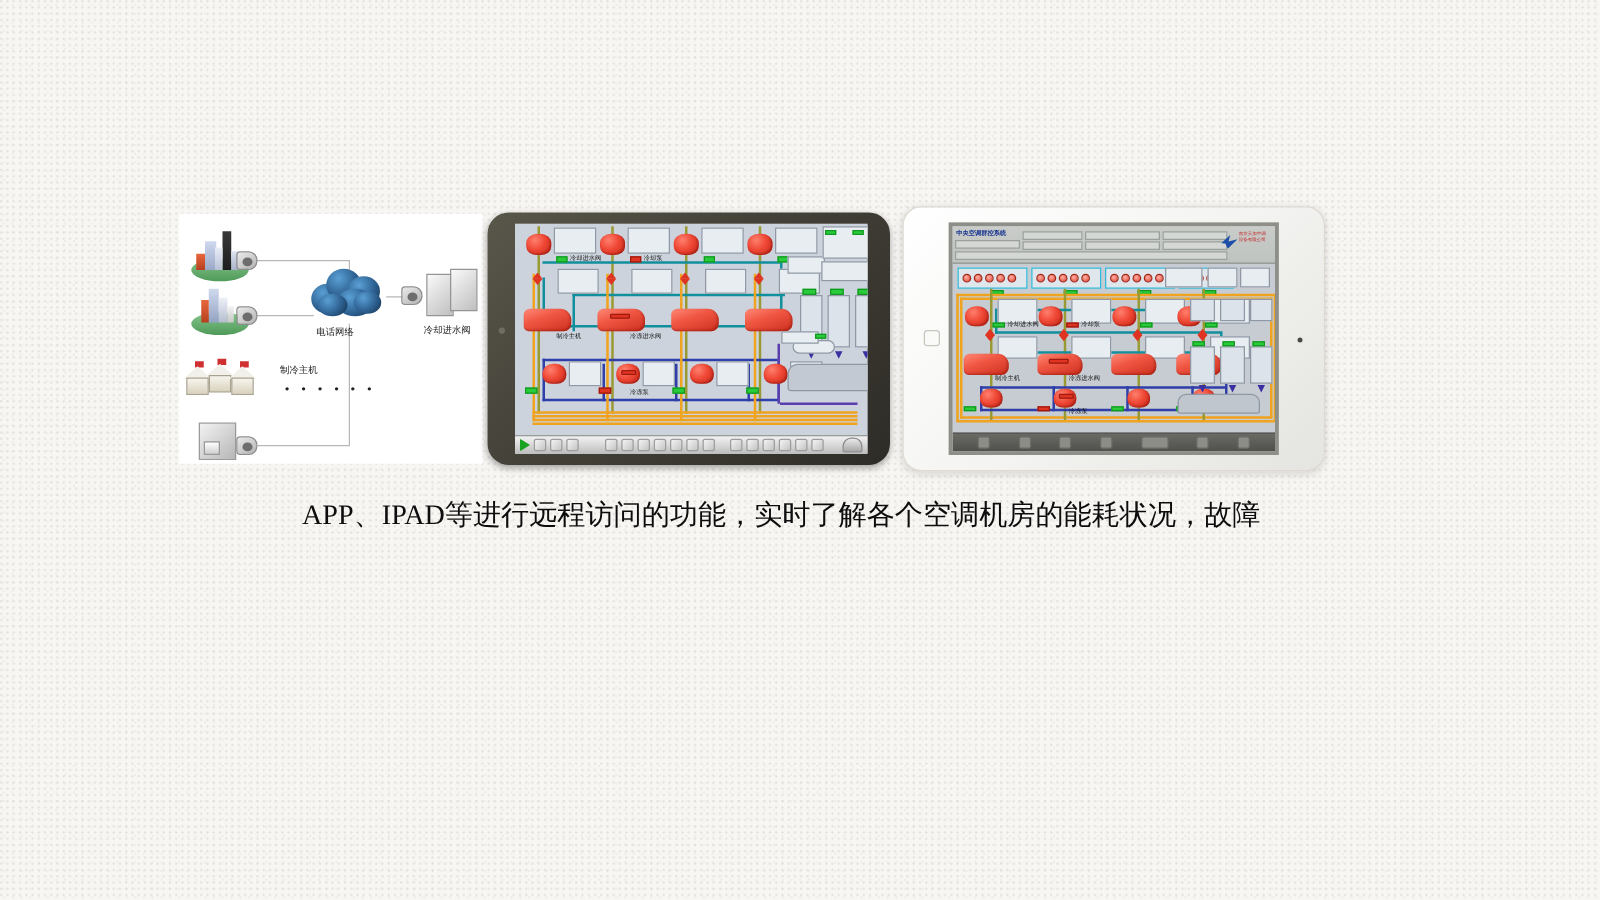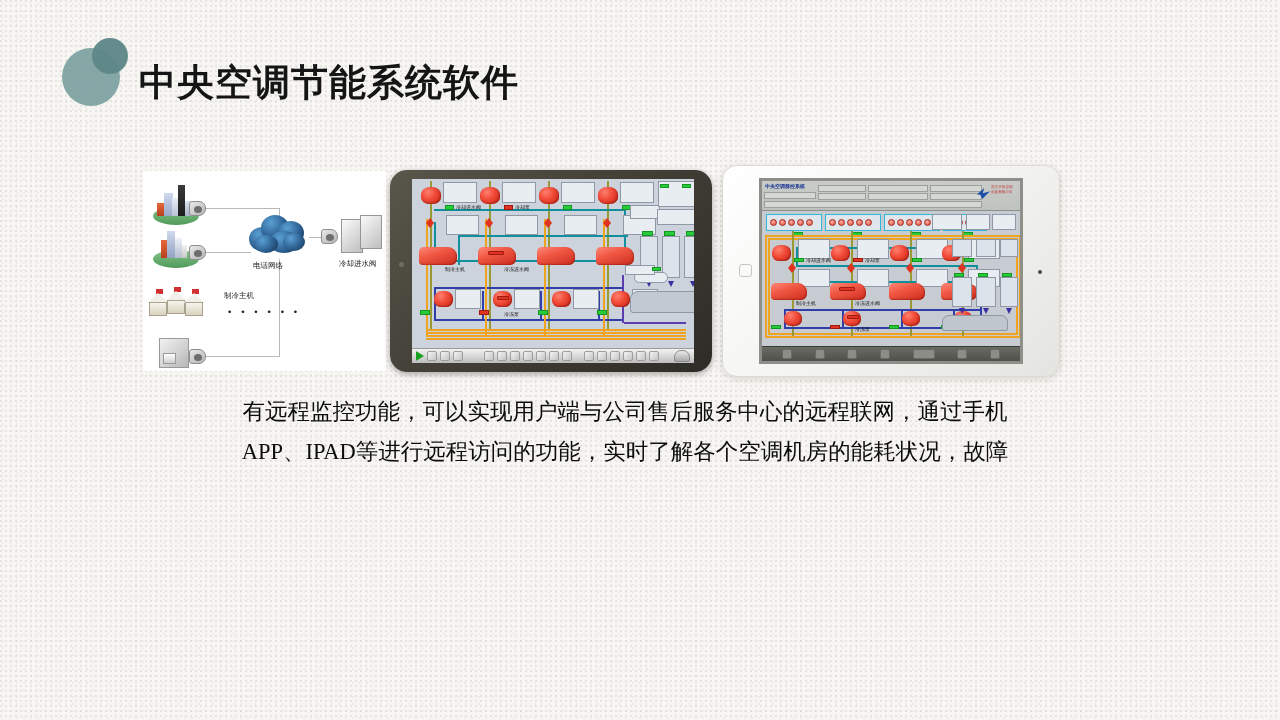--- a/index.html
+++ b/index.html
@@ -284,29 +284,20 @@
   }
   #body-text p { margin: 0; }
 </style>
 </head>
 <body>
 
 <div id="slide-texture"></div>
 
 <div id="slide-root">
 
-  <div id="header">
-
-    <div id="logo-mark">
-      <div id="logo-circle-large"></div>
-      <div id="logo-circle-small"></div>
-    </div>
-
-    <div id="slide-title">中央空调节能系统软件</div>
-  </div>
 
   <div id="media-row">
 
     <div id="network-diagram">
 
       <div class="wire" style="left:58px; top:37px; width:79px; height:1px;"></div>
       <div class="wire" style="left:136px; top:37px; width:1px; height:28px;"></div>
       <div class="wire" style="left:58px; top:81px; width:50px; height:1px;"></div>
       <div class="wire" style="left:136px; top:88px; width:1px; height:97px;"></div>
       <div class="wire" style="left:63px; top:185px; width:74px; height:1px;"></div>
@@ -699,17 +690,16 @@
             <div class="tb-icon" style="background:#8d8d88; border-color:#6a6a66;"></div>
           </div>
 
         </div>
       </div>
     </div>
 
   </div>
 
   <div id="body-text">
-    <p>有远程监控功能，可以实现用户端与公司售后服务中心的远程联网，通过手机</p>
     <p>APP、IPAD等进行远程访问的功能，实时了解各个空调机房的能耗状况，故障</p>
   </div>
 
 </div>
 
 </body></html>

